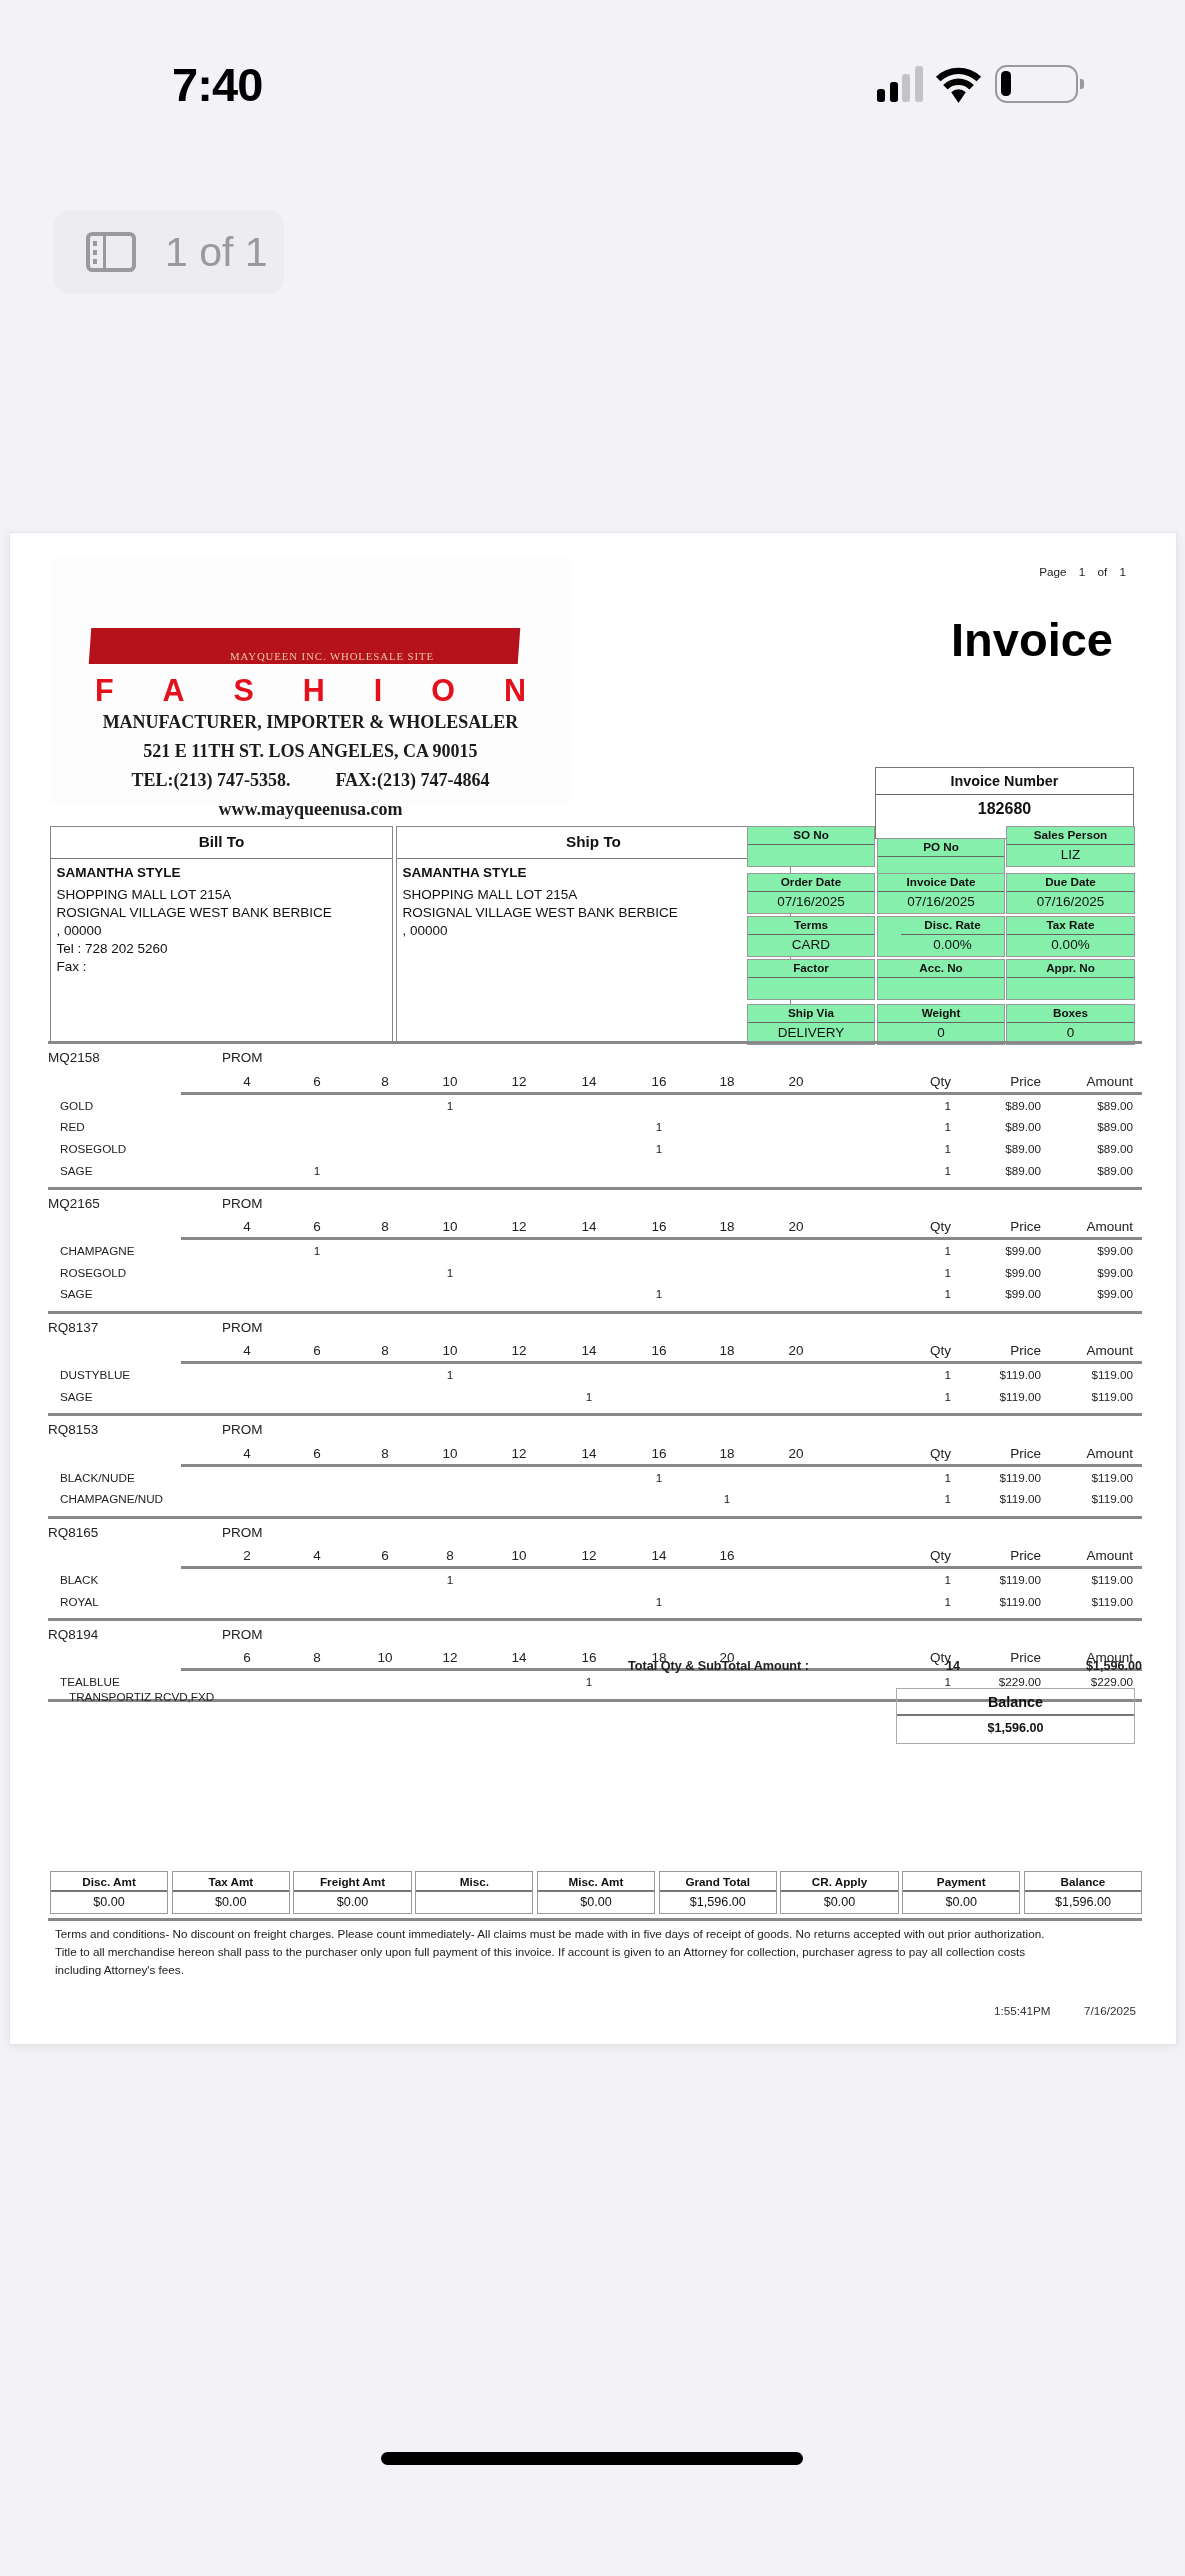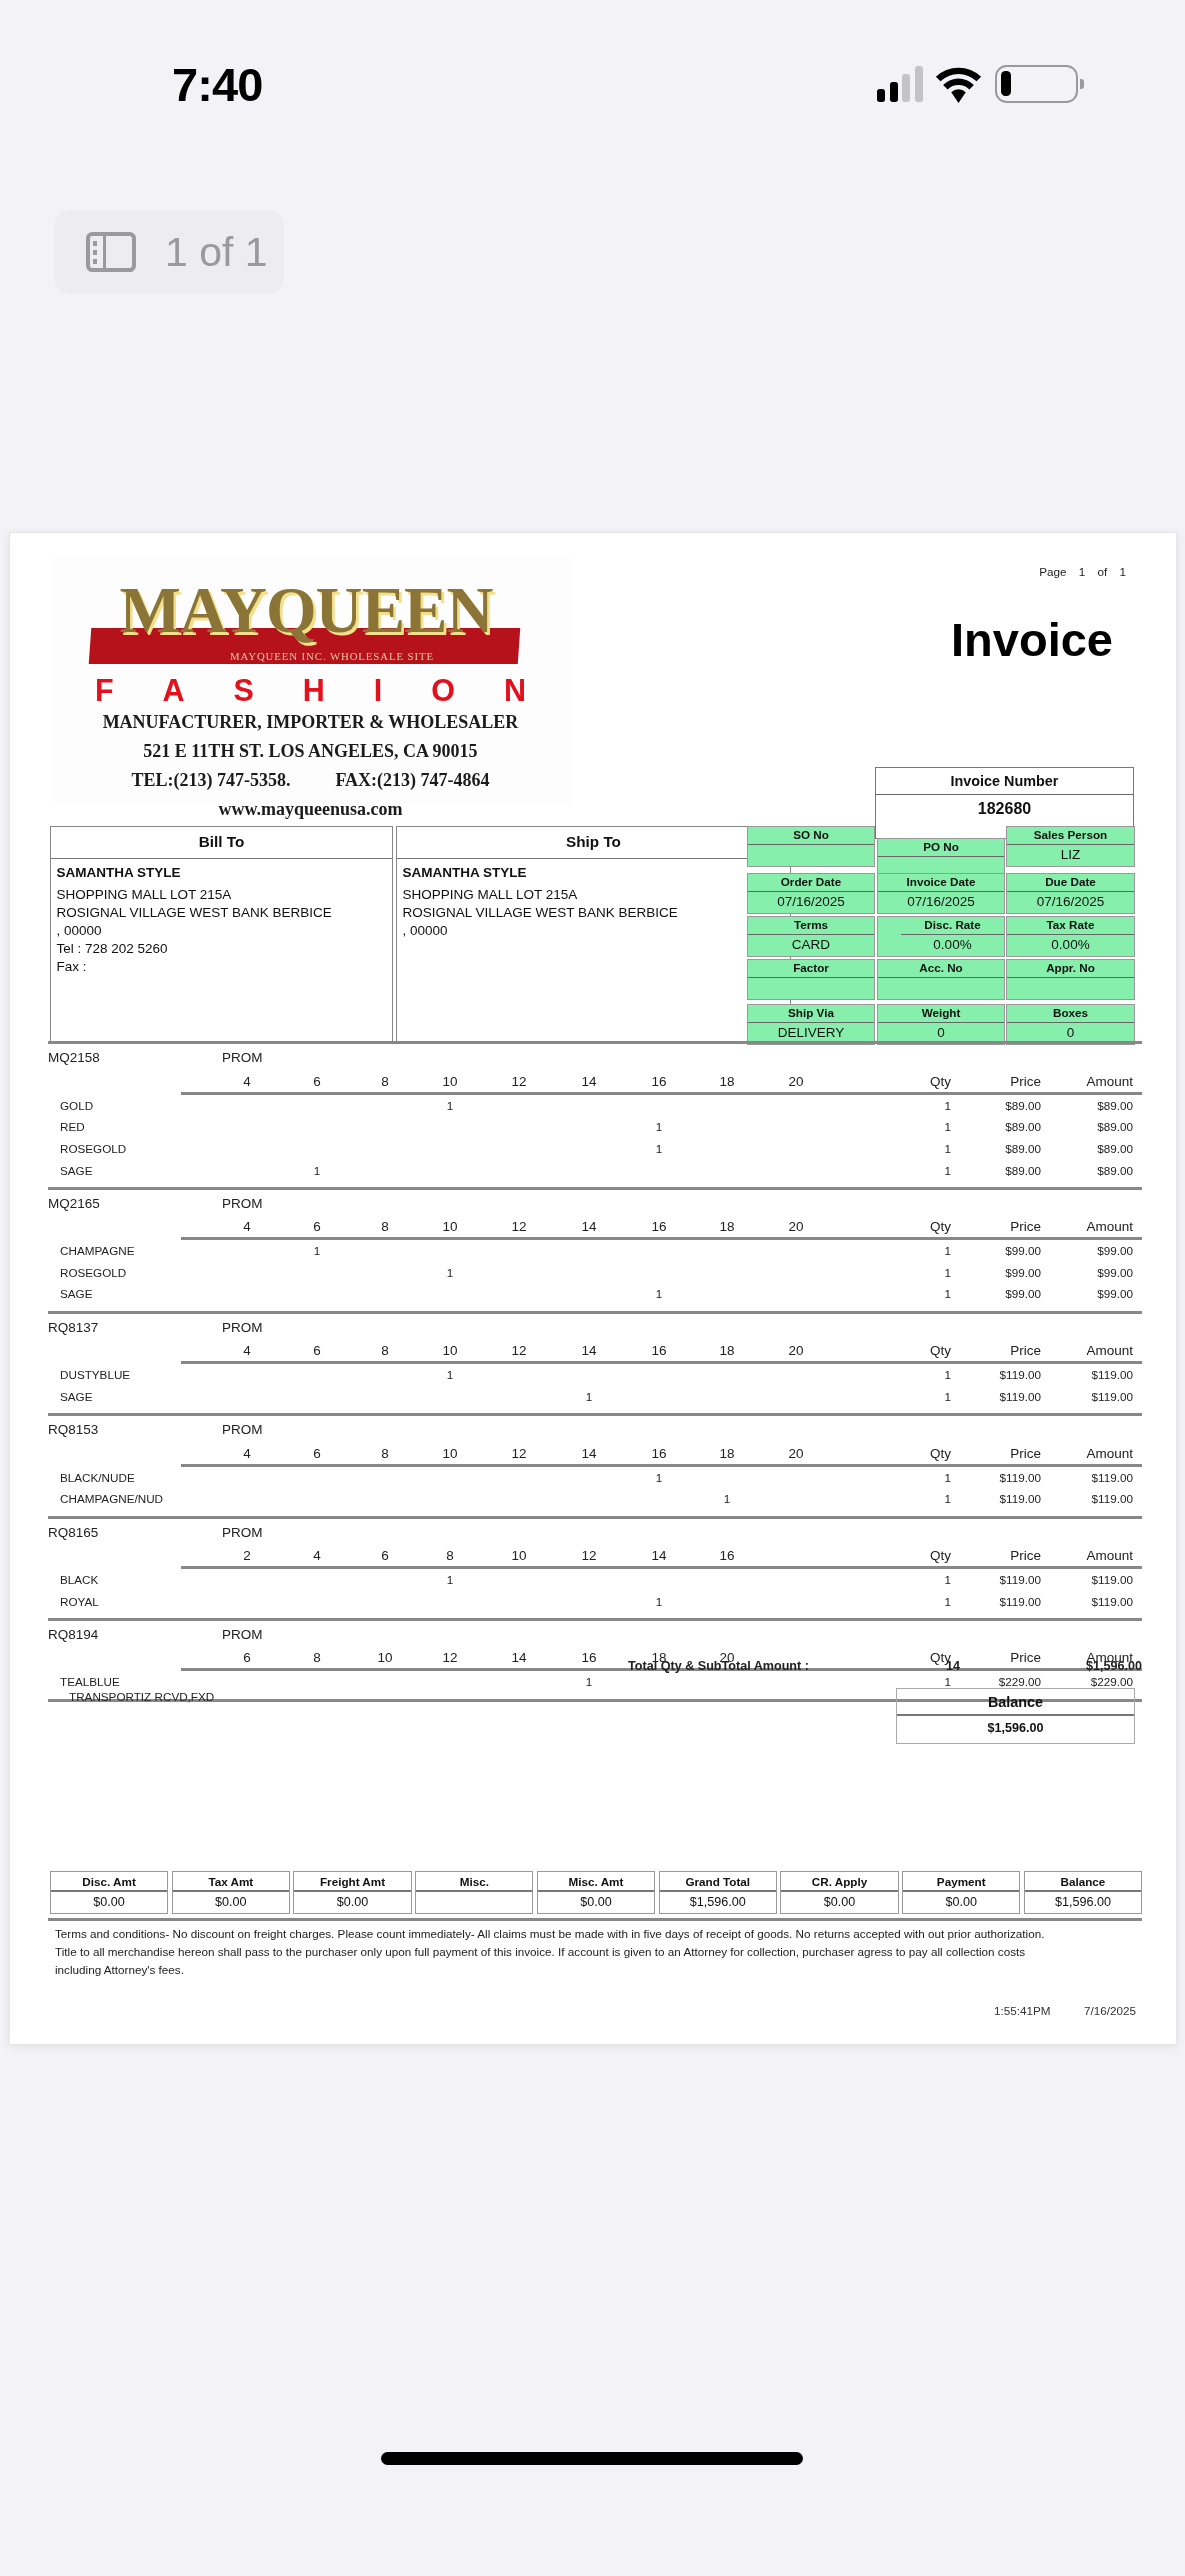--- a/index.html
+++ b/index.html
@@ -95,21 +95,20 @@
 
 <div class="page-pill">
   <div class="sidebar-icon"></div>
   <span class="text">1 of 1</span>
 </div>
 
 <div class="doc">
 
   <div class="logo">
     <div class="logo-band"></div>
-    <div class="logo-brand">MAYQUEEN</div>
     <div class="logo-tag">MAYQUEEN INC. WHOLESALE SITE</div>
     <div class="logo-fashion" id="fashion">
         <span>F</span>
         <span>A</span>
         <span>S</span>
         <span>H</span>
         <span>I</span>
         <span>O</span>
         <span>N</span>
       </div>

